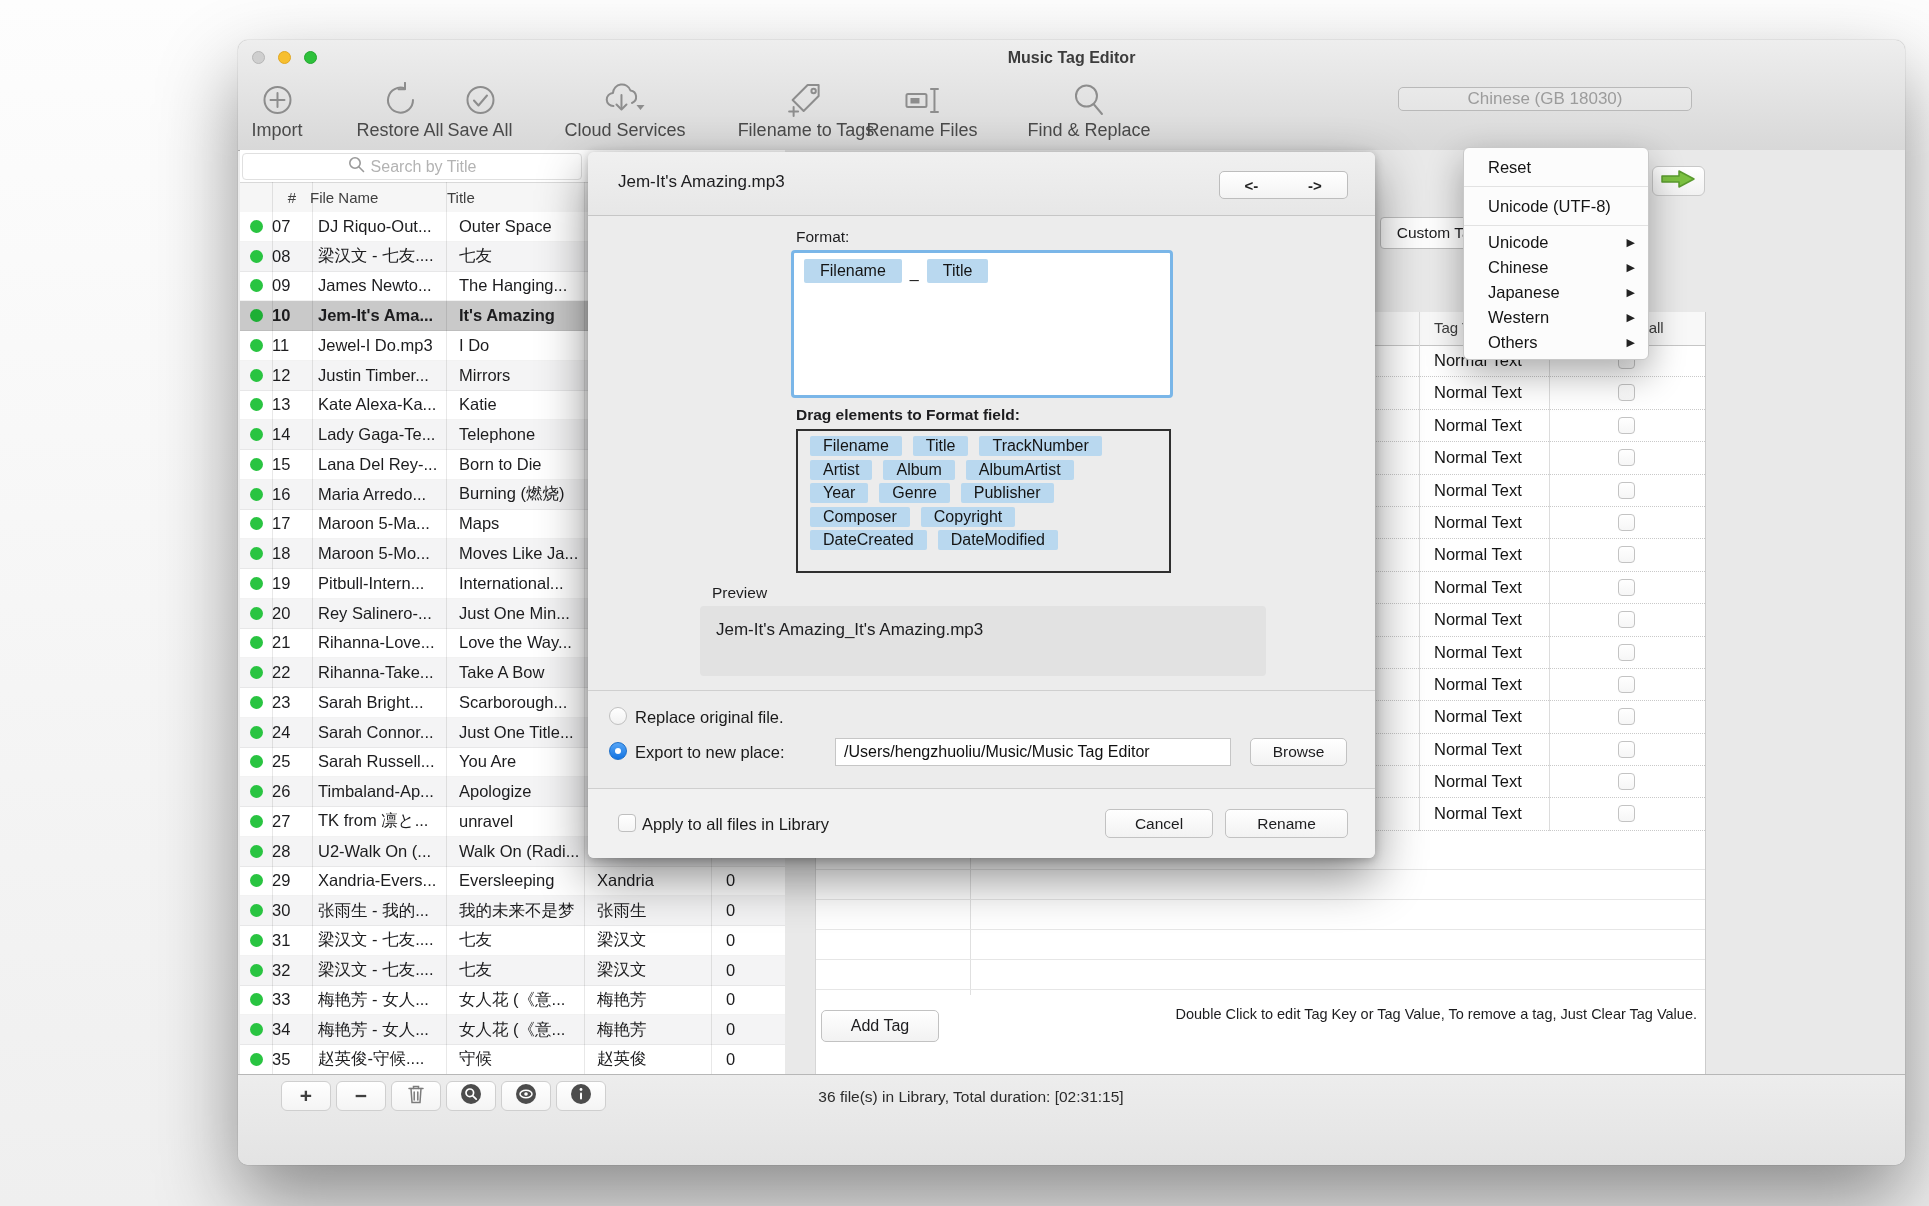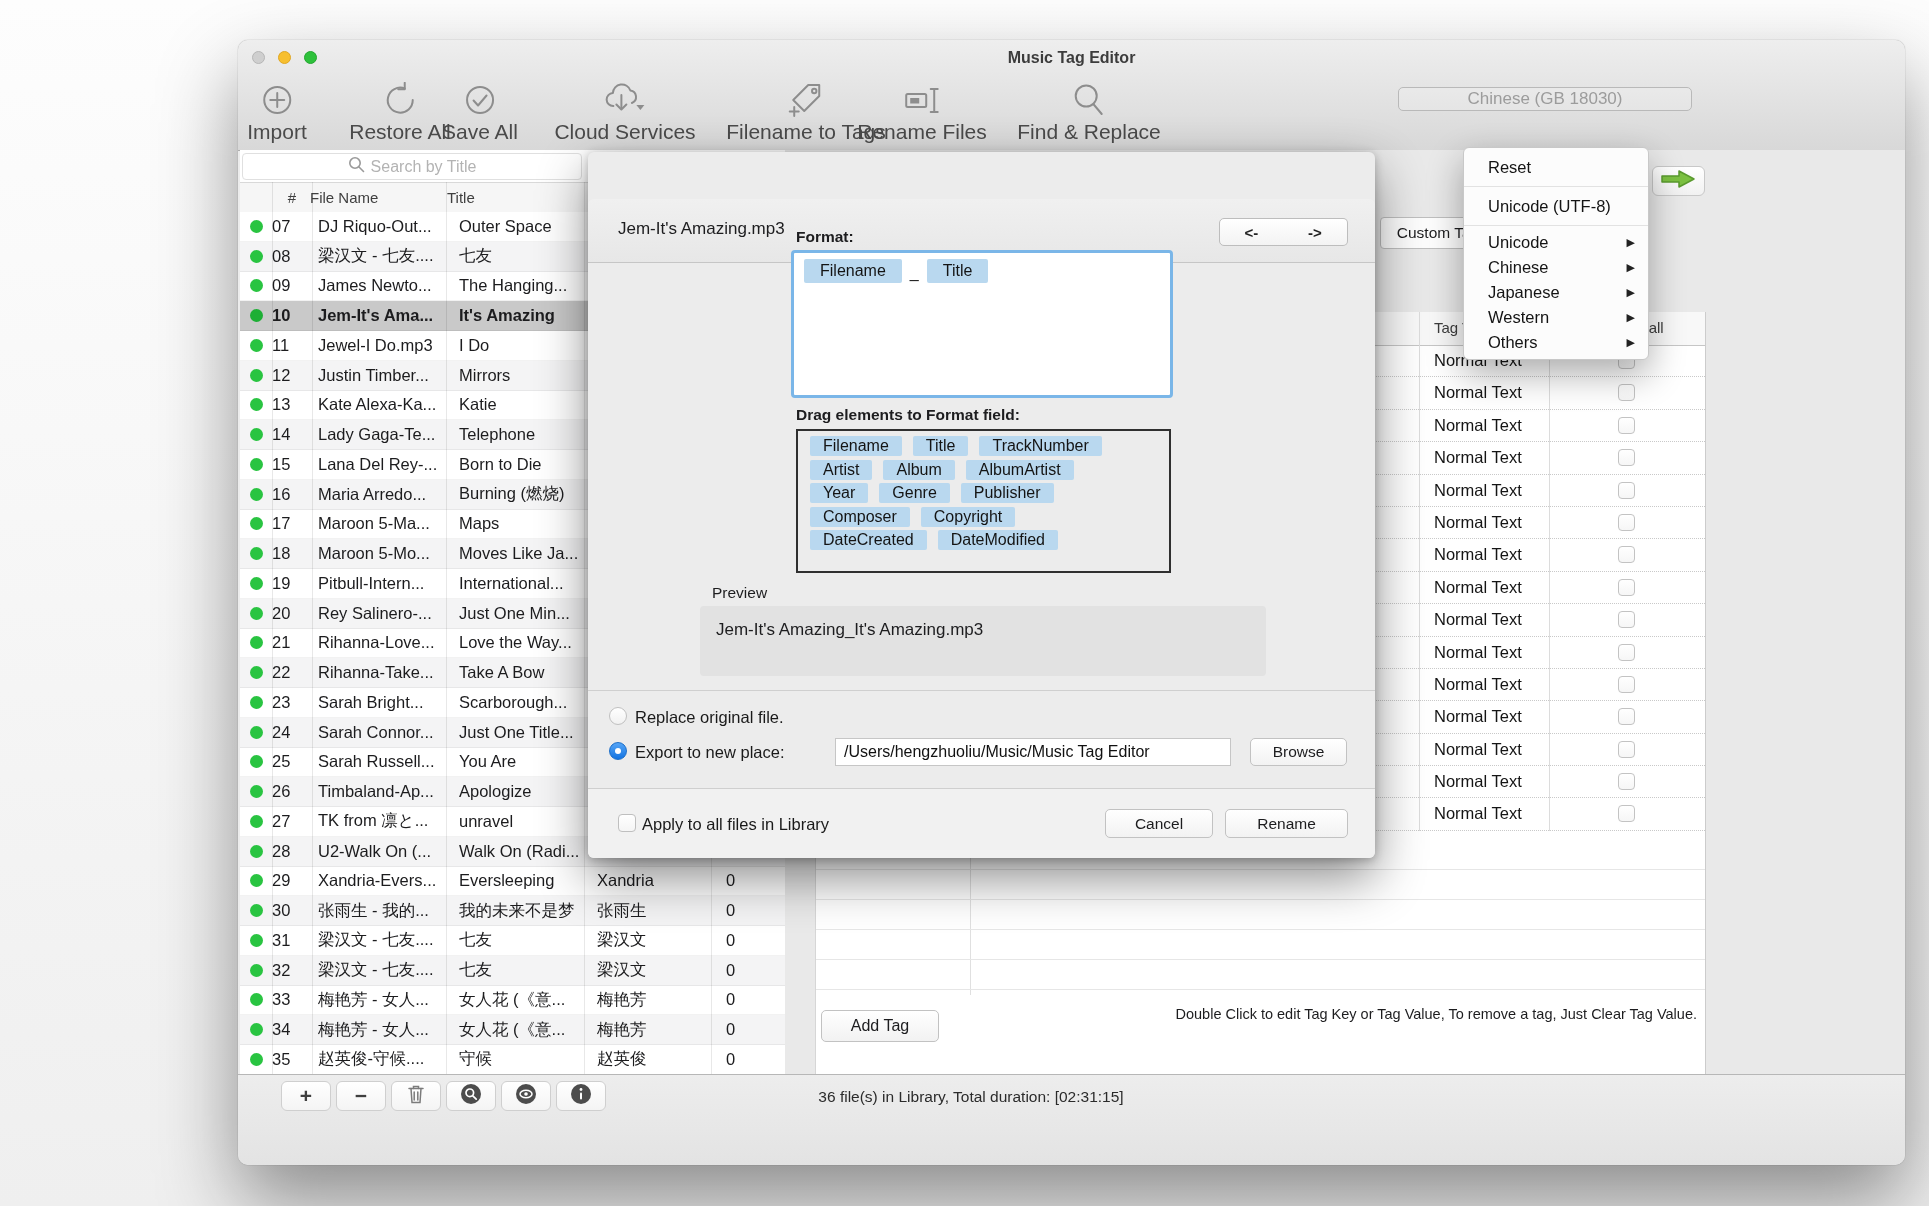--- a/index.html
+++ b/index.html
@@ -8,21 +8,21 @@
   .window{position:absolute;left:238px;top:40px;width:1667px;height:1125px;border-radius:10px;background:#ececec;
           box-shadow:0 36px 80px rgba(0,0,0,.42),0 0 1px rgba(0,0,0,.5);}
   
   .chrome{position:absolute;top:0;left:0;right:0;height:110px;background:linear-gradient(#eeeeee,#d8d8d8);
           border-bottom:1px solid #aeaeae;border-radius:10px 10px 0 0;}
   .traffic{position:absolute;top:11px;width:13px;height:13px;border-radius:50%;box-sizing:border-box;}
   .t-close{left:14px;background:#cfcfcf;border:1px solid #b6b6b6;}
   .t-min{left:40px;background:#f7bf2f;border:1px solid #e0a723;}
   .t-zoom{left:66px;background:#2ec13b;border:1px solid #24a730;}
   .win-title{position:absolute;top:9px;left:0;right:0;text-align:center;font-size:16px;font-weight:600;color:#3c3c3c;}
-  .tb-item{position:absolute;top:40px;transform:translateX(-50%);display:flex;flex-direction:column;align-items:center;color:#4a4a4a;font-size:21px;white-space:nowrap;}
+  .tb-item{position:absolute;top:40px;transform:translateX(-50%);display:flex;flex-direction:column;align-items:center;color:#4a4a4a;font-size:18px;white-space:nowrap;}
   .tb-icon{height:38px;display:flex;align-items:flex-end;justify-content:center;}
   .tb-label{margin-top:2px;}
   .enc-field{position:absolute;left:1160px;top:47px;width:292px;height:22px;border:1px solid #b9b9b9;border-radius:5px;
              background:rgba(255,255,255,.18);color:#9c9c9c;font-size:17px;text-align:center;line-height:22px;}
   
   .content{position:absolute;top:110px;left:0;right:0;bottom:90px;}
   .left-panel{position:absolute;left:2px;top:0;width:545px;height:100%;background:#fff;border-right:1px solid #a9a9a9;box-sizing:content-box;}
   .search-row{height:32px;background:#fff;border-bottom:1px solid #d9d9d9;position:relative;}
   .search-field{position:absolute;left:2px;top:3px;width:338px;height:25px;border:1px solid #e0e0e0;border-radius:4px;background:#fff;
                 display:flex;align-items:center;justify-content:center;gap:6px;color:#b3b3b3;font-size:16px;}
@@ -67,28 +67,28 @@
   
   .bottom-bar{position:absolute;left:0;right:0;bottom:0;height:90px;background:linear-gradient(#ededed,#e3e3e3);
               border-top:1px solid #b7b7b7;border-radius:0 0 10px 10px;}
   .icon-btn{position:absolute;top:6px;width:50px;height:30px;background:linear-gradient(#fff,#f4f4f4);border:1px solid #cfcfcf;border-radius:6px;
             display:flex;align-items:center;justify-content:center;color:#3f3f3f;font-size:21px;font-weight:700;box-sizing:border-box;}
   .status-text{position:absolute;top:13px;left:733px;transform:translateX(-50%);font-size:15.5px;color:#2b2b2b;white-space:nowrap;}
   
   .dialog{position:absolute;left:350px;top:112px;width:787px;height:706px;background:#ececec;border-radius:6px;z-index:30;
           box-shadow:0 20px 50px rgba(0,0,0,.45),0 2px 10px rgba(0,0,0,.25);}
   .dlg-header{position:absolute;top:0;left:0;right:0;height:63px;background:linear-gradient(#f0f0f0,#e7e7e7);
-              border-bottom:1px solid #c6c6c6;border-radius:6px 6px 0 0;margin-top:47px;}
+              border-bottom:1px solid #c6c6c6;border-radius:6px 6px 0 0;}
   .dlg-title{position:absolute;left:30px;top:20px;font-size:17px;font-weight:500;color:#1d1d1f;}
   .nav-btn{position:absolute;top:19px;width:65px;height:28px;box-sizing:border-box;background:linear-gradient(#fff,#f3f3f3);
            border:1px solid #bdbdbd;font-size:15px;color:#222;display:flex;align-items:center;justify-content:center;font-weight:600;}
   .nav-back{left:631px;border-radius:5px 0 0 5px;}
   .nav-fwd{left:695px;border-radius:0 5px 5px 0;border-left:none;}
   .dlg-label{position:absolute;font-size:15.5px;color:#1d1d1f;}
-  .fmt-label{left:208px;top:76px;font-weight:700;}
+  .fmt-label{left:208px;top:76px;font-weight:400;}
   .fmt-box{position:absolute;left:203px;top:98px;width:382px;height:148px;box-sizing:border-box;background:#fff;
            border:3px solid #7ab6e8;border-radius:4px;padding:6px 10px;display:flex;align-items:flex-start;gap:8px;}
   .chip{background:#b9d8ef;border-radius:2px;padding:3px 16px;font-size:16px;color:#141414;white-space:nowrap;}
   .chip.sm{padding:1px 13px;}
   .chip-sep{font-size:16px;color:#141414;margin-top:5px;}
   .drag-label{left:208px;top:254px;font-weight:600;}
   .elem-box{position:absolute;left:208px;top:277px;width:375px;height:144px;box-sizing:border-box;border:2px solid #2f2f2f;
             padding:5px 8px;display:flex;flex-direction:column;gap:3.5px;}
   .elem-row{display:flex;gap:11px;padding-left:4px;}
   .preview-label{left:124px;top:432px;}

